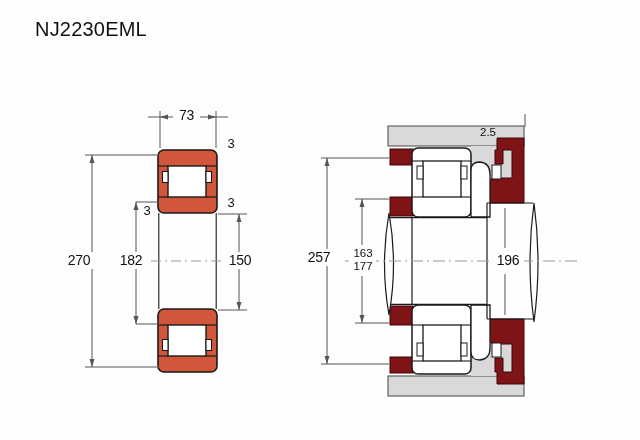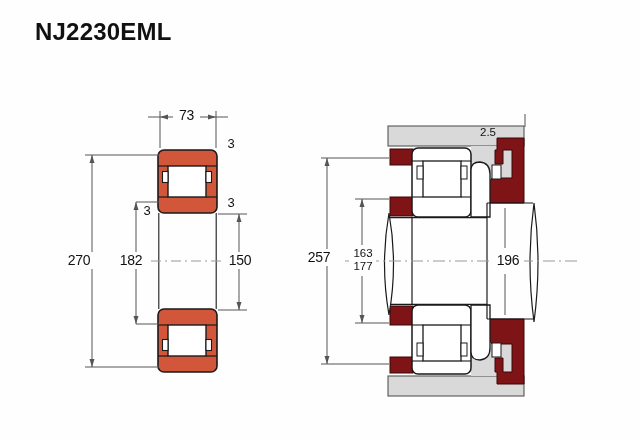--- a/index.html
+++ b/index.html
@@ -1,18 +1,18 @@
 <!DOCTYPE html>
 <html><head>
 <meta charset="utf-8">
 <style>
   html,body{margin:0;padding:0;background:#fff;}
   .canvas{position:relative;width:640px;height:440px;background:#fefefe;overflow:hidden;
           font-family:"Liberation Sans",sans-serif;}
-  .title{position:absolute;left:35px;top:18px;font-size:24px;font-weight:bold;color:#111;
+  .title{position:absolute;left:35px;top:18px;font-size:20px;font-weight:normal;color:#111;
          letter-spacing:.2px;}
   svg{position:absolute;left:0;top:0;}
   .dim-text{font-size:14px;fill:#111;letter-spacing:-.3px;}
   .dim-small{font-size:13px;fill:#111;}
   .dim-tiny{font-size:11.5px;fill:#111;}
   text{font-family:"Liberation Sans",sans-serif;text-anchor:middle;dominant-baseline:middle;}
 </style>
 </head>
 <body>
 

